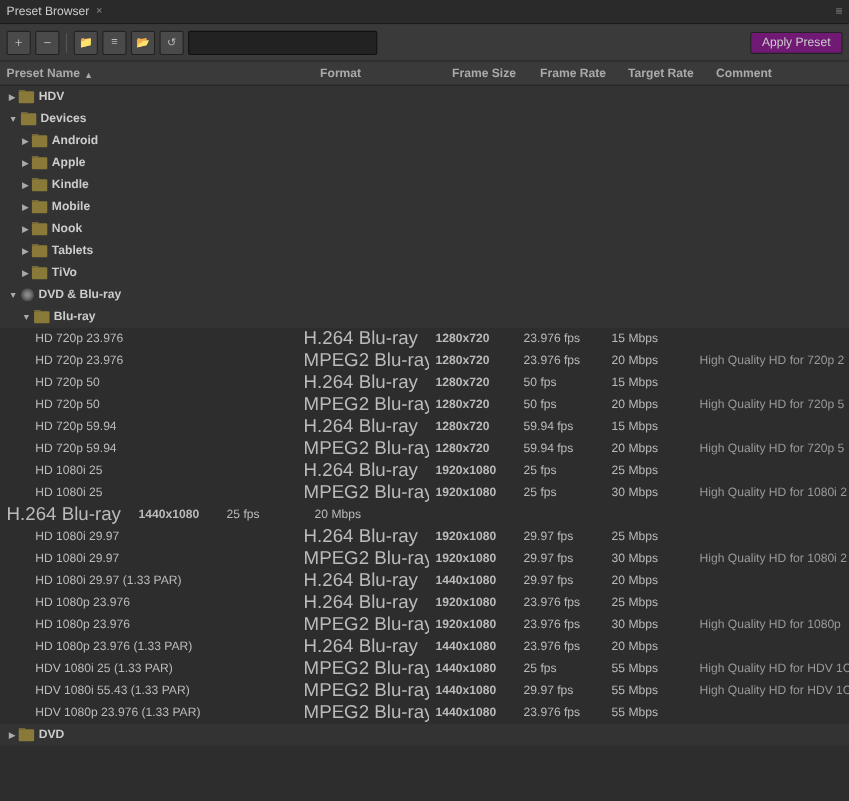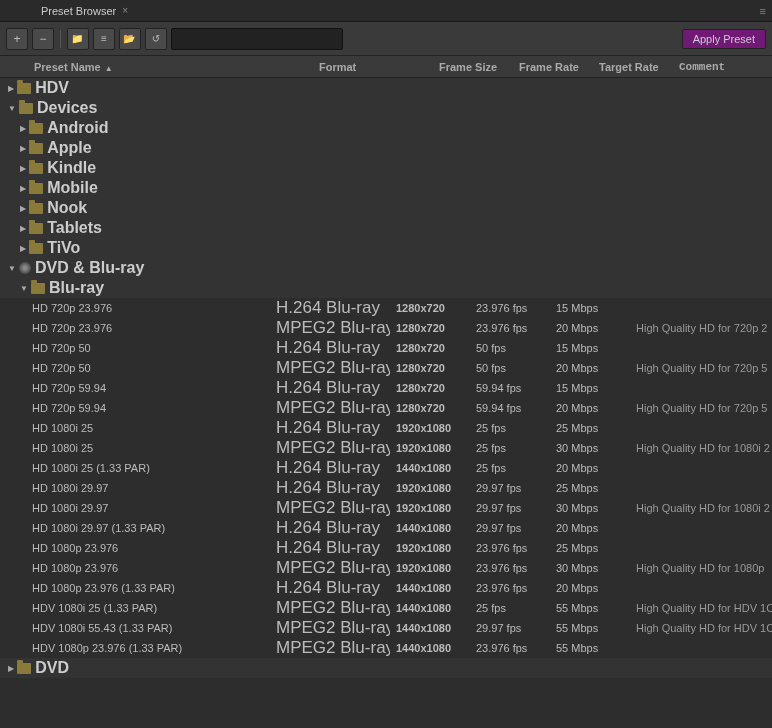--- a/index.html
+++ b/index.html
@@ -17,21 +17,20 @@
       height: 22px;
       display: flex;
       align-items: center;
       padding: 0 6px;
       border-bottom: 1px solid #1a1a1a;
     }
     .title-bar-text {
       font-size: 11px;
       color: #ccc;
       margin-right: 6px;
-      margin-left: 35px;
     }
     .title-close {
       font-size: 10px;
       color: #888;
       cursor: pointer;
       margin-right: auto;
     }
     .title-menu {
       margin-left: auto;
       font-size: 11px;
@@ -108,27 +107,26 @@
       border-bottom: 1px solid #222;
       padding: 0;
     }
     .col-preset-name {
       width: 270px;
       min-width: 270px;
       padding: 0 6px;
       display: flex;
       align-items: flex-end;
       gap: 4px;
-      margin-left: 28px;
     }
     .col-format { width: 120px; min-width: 120px; padding: 0 6px; margin-left: 15px; }
     .col-frame-size { width: 80px; min-width: 80px; padding: 0 6px; }
     .col-frame-rate { width: 80px; min-width: 80px; padding: 0 6px; }
     .col-target-rate { width: 80px; min-width: 80px; padding: 0 6px; }
-    .col-comment { flex: 1; padding: 0 6px; overflow: hidden; font-family: Liberation Mono, monospace; }
+    .col-comment { flex: 1; padding: 0 6px; overflow: hidden; }
     .header-cell {
       font-size: 11px;
       color: #aaa;
       font-weight: bold;
       user-select: none;
     }
     .sort-arrow {
       font-size: 8px;
       color: #aaa;
     }
@@ -182,21 +180,21 @@
       content: '';
       position: absolute;
       top: -3px;
       left: 0;
       width: 6px;
       height: 3px;
       background: #8a7a3a;
       border-radius: 1px 1px 0 0;
     }
     .group-label {
-      font-size: 16px;
+      font-size: 11px;
       color: #ccc;
       font-weight: bold;
     }
     .item-label {
       font-size: 11px;
       color: #bbb;
     }
     .disc-icon {
       width: 12px;
       height: 12px;
@@ -468,24 +466,20 @@
         <span style="display: inline-block; width: 28px; min-width: 28px;"></span>
         <span class="item-label">HD 1080i 25</span>
       </div>
       <div class="row-format">MPEG2 Blu-ray</div>
       <div class="row-size">1920x1080</div>
       <div class="row-fps">25 fps</div>
       <div class="row-target">30 Mbps</div>
       <div class="row-comment">High Quality HD for 1080i 2</div>
     </div>
     <div class="tree-row">
-      <div class="row-name">
-        <span style="display: inline-block; width: 28px; min-width: 28px;"></span>
-        <span class="item-label">HD 1080i 25 (1.33 PAR)</span>
-      </div>
       <div class="row-format">H.264 Blu-ray</div>
       <div class="row-size">1440x1080</div>
       <div class="row-fps">25 fps</div>
       <div class="row-target">20 Mbps</div>
       <div class="row-comment"></div>
     </div>
     <div class="tree-row">
       <div class="row-name">
         <span style="display: inline-block; width: 28px; min-width: 28px;"></span>
         <span class="item-label">HD 1080i 29.97</span>

